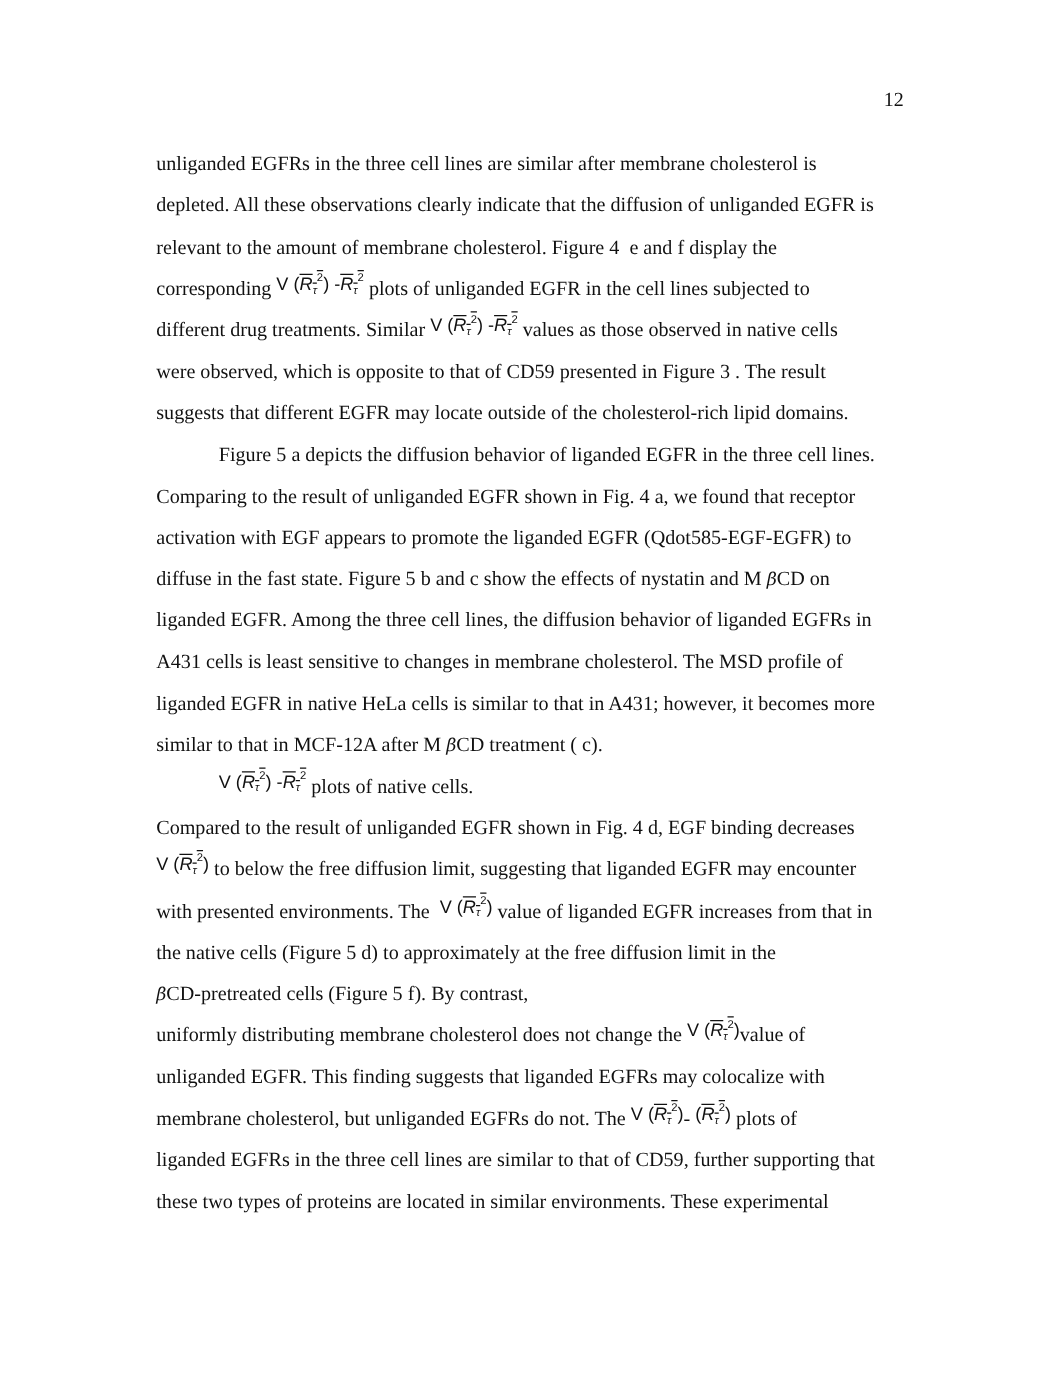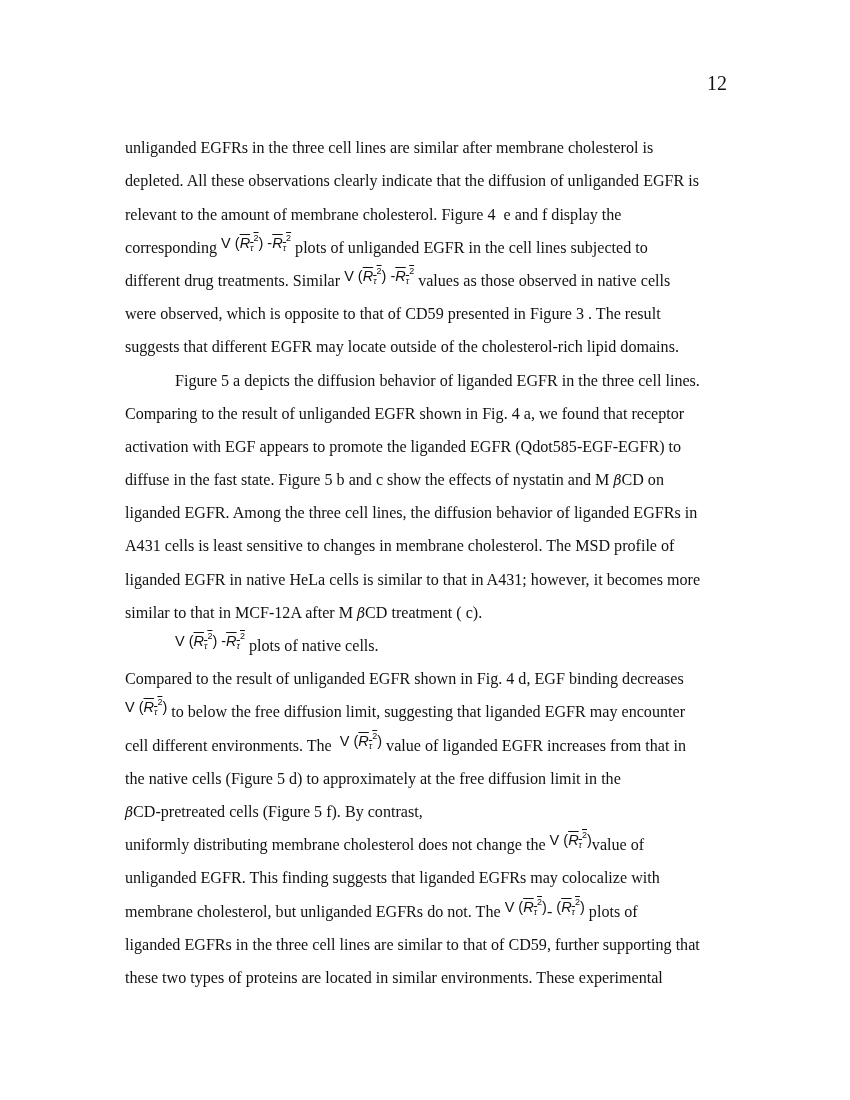--- a/index.html
+++ b/index.html
@@ -1,19 +1,19 @@
 <!DOCTYPE html>
 <html><head>
   <meta charset="utf-8">
   <style>
     html, body { margin: 0; padding: 0; background: #ffffff; }
     body { width: 850px; height: 1100px; position: relative; overflow: hidden;
            font-family: "Liberation Serif", "DejaVu Serif", serif; color: #111; }
-    .page-number { position: absolute; top: 72px; left: 707px; font-size: 20px; }
-    .text-block { position: absolute; left: 125px; top: 128px; width: 600px; }
+    .page-number { position: absolute; top: 72px; left: 707px; font-size: 16px; }
+    .text-block { position: absolute; left: 125px; top: 112px; width: 600px; }
     .line { height: 33.2px; line-height: 26px; font-size: 16.1px; white-space: nowrap;
             display: flex; align-items: flex-end; padding-bottom: 0; }
     .line.indent { padding-left: 50px; }
     .seg { white-space: pre; }
     .math { font-style: italic; font-family: Liberation Sans, sans-serif; font-size: 14.5px; white-space: nowrap; }
     .math .ov { text-decoration: overline; }
     .math sub { font-size: 9px; vertical-align: -3px; }
     .math sup { font-size: 9px; vertical-align: 7px; font-style: normal; }
     .math .up { font-style: normal; }
     .greek { font-style: italic; font-family: "DejaVu Serif", serif; font-size: 14px; }
@@ -101,21 +101,21 @@
   <div class="line">
       <span class="seg">Compared to the result of unliganded EGFR shown in Fig. 4 d, EGF binding decreases</span>
     </div>
 
   <div class="line">
     <span class="math"><span class="up">V (</span><span class="ov"><span>R</span><sub>τ</sub><sup>2</sup></span><span class="up">)</span></span>
     <span class="seg"> to below the free diffusion limit, suggesting that liganded EGFR may encounter</span>
   </div>
 
   <div class="line">
-    <span class="seg">cell different environments. The  </span>
+    <span class="seg">with presented environments. The  </span>
     <span class="math"><span class="up">V (</span><span class="ov"><span>R</span><sub>τ</sub><sup>2</sup></span><span class="up">)</span></span>
     <span class="seg"> value of liganded EGFR increases from that in</span>
   </div>
 
   <div class="line">
       <span class="seg">the native cells (Figure 5 d) to approximately at the free diffusion limit in the</span>
     </div>
 
   <div class="line">
       <span class="greek">β</span>

